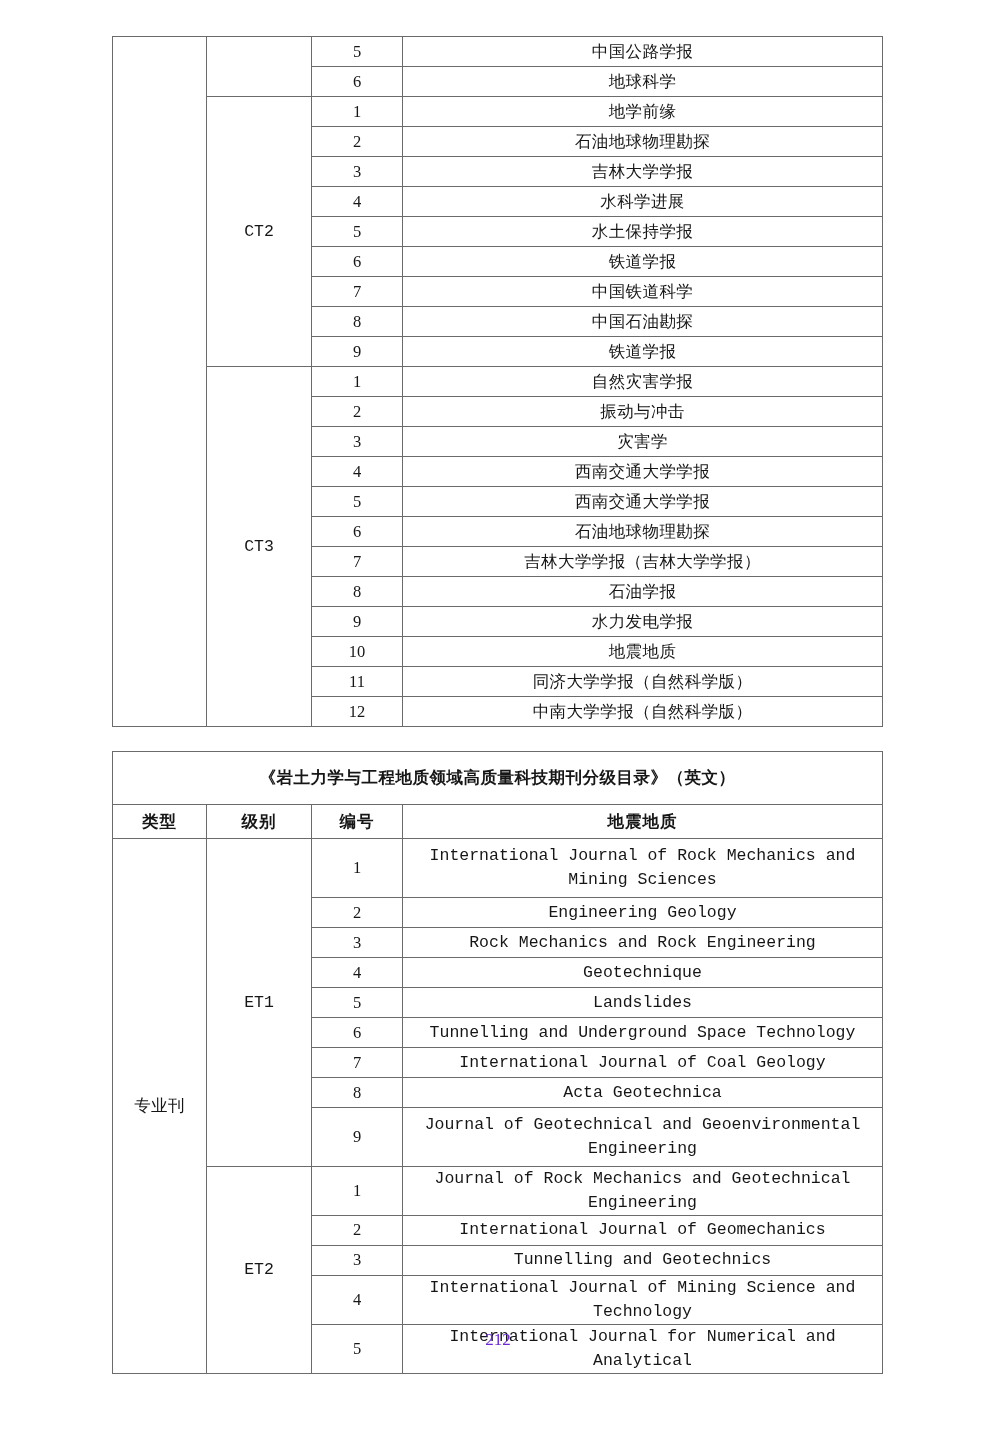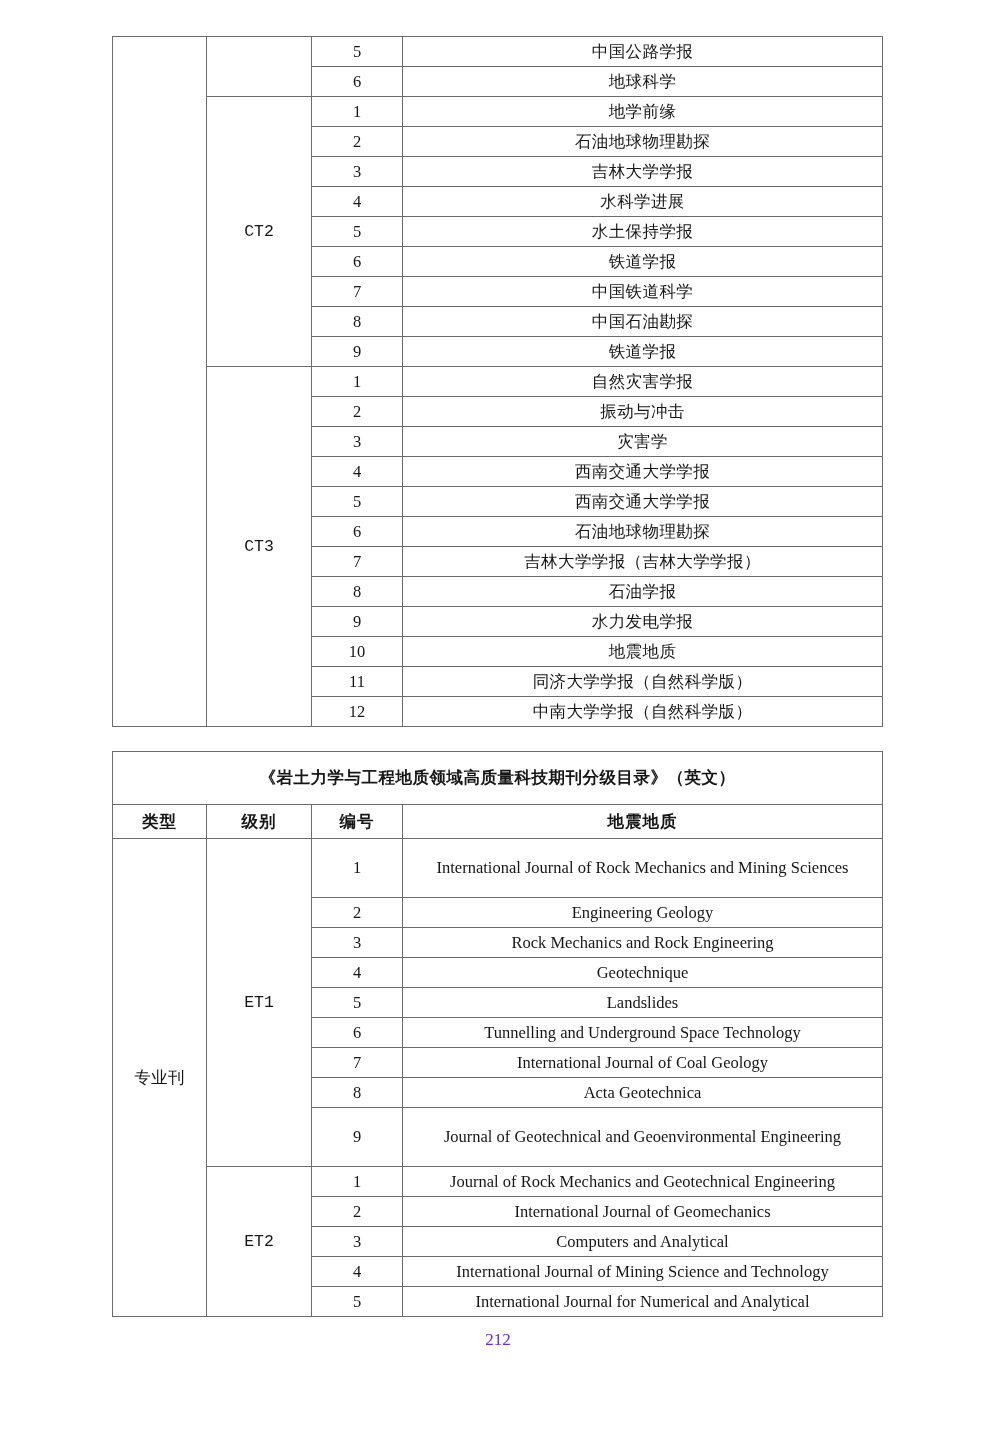--- a/index.html
+++ b/index.html
@@ -46,21 +46,21 @@
   col.c-level { width: 105px; }
   col.c-num  { width: 91px; }
   col.c-name { width: 480px; }
 
   .cell-cn {
     font-family: "DejaVu Sans", "Liberation Sans", sans-serif;
     font-size: 16px;
     letter-spacing: 0.4px;
   }
   .cell-en {
-    font-family: Liberation Serif, serif;
+    font-family: Liberation Mono, monospace;
     font-size: 16.5px;
   }
   .cell-num {
     font-family: "Liberation Serif", "DejaVu Serif", serif;
     font-size: 16.5px;
   }
   .cell-code {
     font-family: Liberation Mono, monospace;
     font-size: 17px;
   }
@@ -287,21 +287,21 @@
             <td rowspan="5" class="cell-code">ET2</td>
             <td class="cell-num">1</td>
             <td class="cell-en">Journal of Rock Mechanics and Geotechnical Engineering</td>
           </tr>
           <tr class="row-1">
             <td class="cell-num">2</td>
             <td class="cell-en">International Journal of Geomechanics</td>
           </tr>
           <tr class="row-1">
             <td class="cell-num">3</td>
-            <td class="cell-en">Computers and Analytical</td>
+            <td class="cell-en">Tunnelling and Geotechnics</td>
           </tr>
           <tr class="row-1">
             <td class="cell-num">4</td>
             <td class="cell-en">International Journal of Mining Science and Technology</td>
           </tr>
           <tr class="row-1">
             <td class="cell-num">5</td>
             <td class="cell-en">International Journal for Numerical and Analytical</td>
           </tr>
         </tbody>

